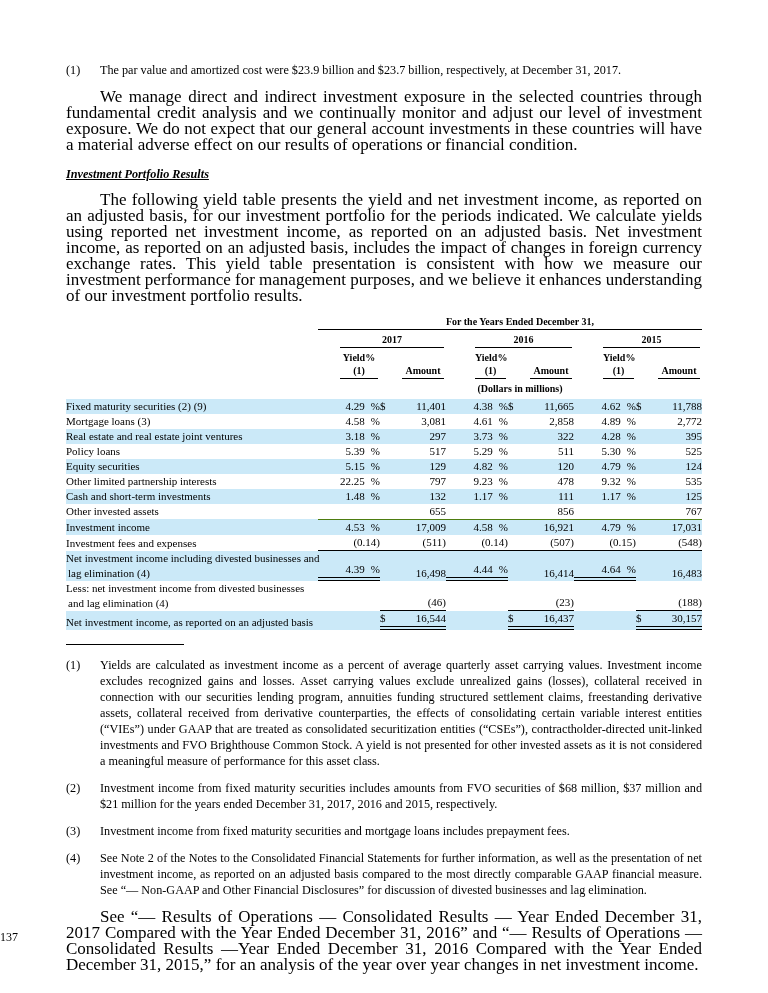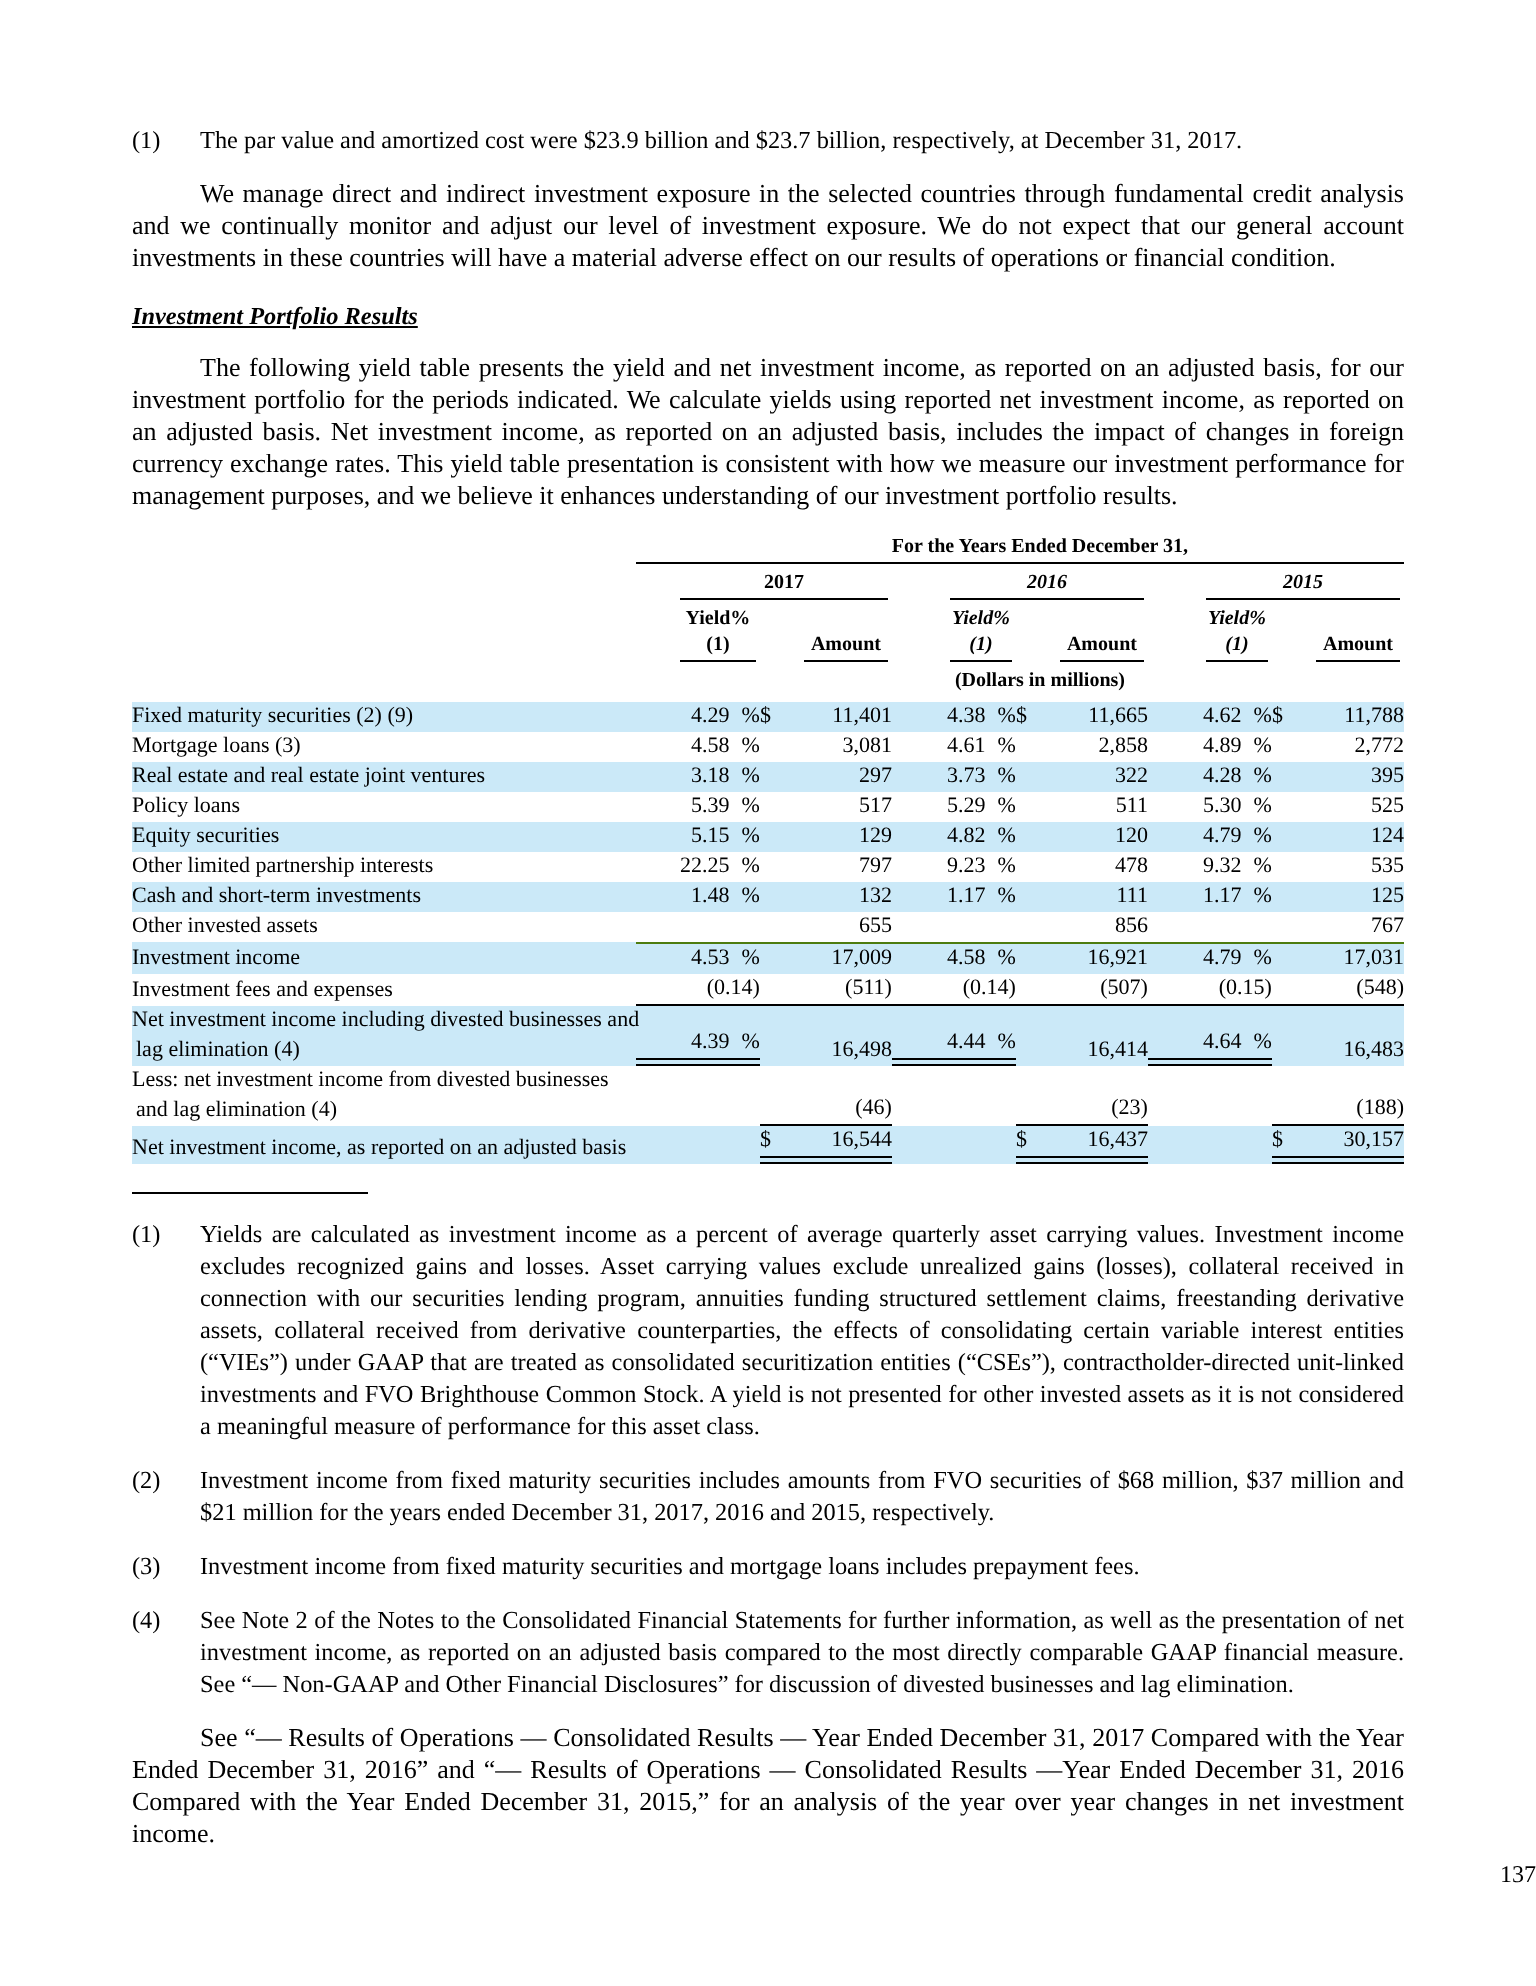--- a/index.html
+++ b/index.html
@@ -2,21 +2,21 @@
 <html style="--shade: #cbe9f8;"><head>
 <meta charset="utf-8">
 <style>
   html,body { margin:0; padding:0; background:#fff; }
   .page {
     width:768px; height:993px; position:relative; overflow:hidden;
     background:#fff; color:#000; box-sizing:border-box;
     padding:62px 66px 0 66px;
     font-family:"Liberation Serif","DejaVu Serif",serif;
   }
-  .para { font-size:13px; line-height:16px; text-align:justify; margin:0 0 10px 0; }
+  .para { font-size:17px; line-height:16px; text-align:justify; margin:0 0 10px 0; }
   .indent { text-indent:34px; }
   .fn { position:relative; padding-left:34px; font-size:12.2px; line-height:16px; text-align:justify; margin:0 0 11px 0; }
   .fn .fn-label { position:absolute; left:0; top:0; }
   .heading { font-size:12.2px; line-height:16px; font-weight:bold; font-style:italic; text-decoration:underline; margin:13px 0 10px 0; }
 
   
   table.yield { width:100%; border-collapse:separate; border-spacing:0; table-layout:fixed;
     font-size:11px; line-height:15px; margin:8px 0 4px 0; }
   table.yield td { padding:0; vertical-align:bottom; }
   col.c-y { width:62px; } col.c-a { width:66px; }
@@ -31,24 +31,24 @@
   .rt { border-top:1px solid #4d7c0f; }
   .rb { border-bottom:1px solid #000; }
   .db { border-bottom:4px double #000; }
   tr.shaded td { background:var(--shade,#cbe9f8); }
 
   td.h-title { border-bottom:1px solid #000; }
   .hd { font-weight:bold; font-size:10px; line-height:13px; text-align:center; display:block; padding:1px 0 1px 0;margin-left:20px; }
   .hd.ru { border-bottom:1px solid #000; }
   td.h-units .hd { padding:3px 0 4px 0; }
   tr.h-years td, tr.h-sub td { padding:2px 2px 0 2px; }
-  tr.h-years td.gs, tr.h-sub td.gs { padding-left:9px;font-style:italic; }
+  tr.h-years td.gs, tr.h-sub td.gs { padding-left:9px; }
 
   .fn-divider { width:118px; border-top:1px solid #000; margin:14px 0 12px 0; }
-  .page-number { position:absolute; bottom:48px; left:0; width:100%; text-align:right; font-size:12px; }
+  .page-number { position:absolute; bottom:48px; left:0; width:100%; text-align:left; font-size:12px; }
 </style>
 </head>
 <body>
 
 <div class="page">
 
   <div class="fn">
     <span class="fn-label">(1)</span>
     <span>The par value and amortized cost were $23.9 billion and $23.7 billion, respectively, at December 31, 2017.</span>
   </div>

